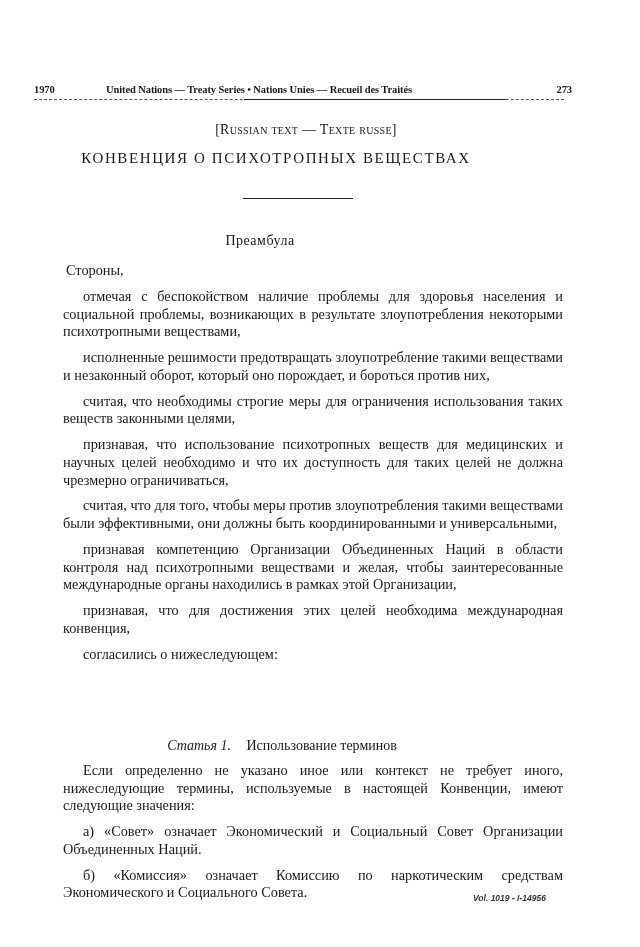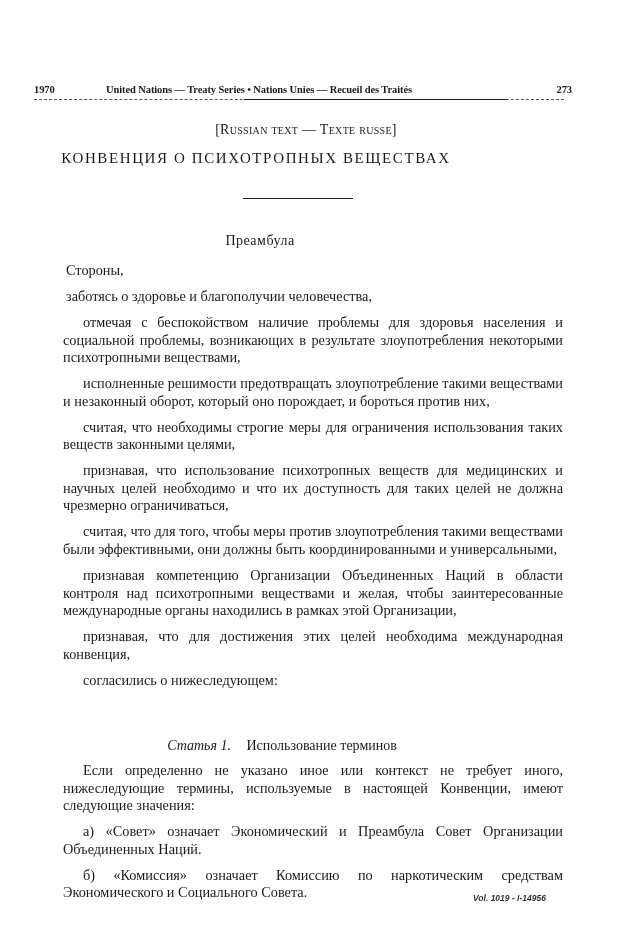--- a/index.html
+++ b/index.html
@@ -60,20 +60,21 @@
       letter-spacing: 0.3px;
     }
     .doc-title {
       position: absolute;
       top: 150px;
       left: 0;
       width: 512px;
       text-align: center;
       font-size: 15px;
       letter-spacing: 1.6px;
+      padding-left: 20px;
     }
     .title-rule {
       position: absolute;
       top: 198px;
       left: 243px;
       width: 110px;
       height: 0;
       border-top: 1.3px solid #222;
     }
     .section-head {
@@ -139,35 +140,34 @@
 <div class="lang-label">[Russian text — Texte russe]</div>
 
 <div class="doc-title">КОНВЕНЦИЯ О ПСИХОТРОПНЫХ ВЕЩЕСТВАХ</div>
 
 <div class="title-rule"></div>
 
 <div class="section-head">Преамбула</div>
 
 <div class="body-text" id="preamble">
   <p class="first-para">Стороны,</p>
-  <p class="first-para">заботясь о здоровье и благополучии человечества,</p>
   <p class="indented">отмечая с беспокойством наличие проблемы для здоровья населения и социальной проблемы, возникающих в результате злоупотребления некоторыми психотропными веществами,</p>
   <p class="indented">исполненные решимости предотвращать злоупотребление такими веществами и незаконный оборот, который оно порождает, и бороться против них,</p>
   <p class="indented">считая, что необходимы строгие меры для ограничения использования таких веществ законными целями,</p>
   <p class="indented">признавая, что использование психотропных веществ для медицинских и научных целей необходимо и что их доступность для таких целей не должна чрезмерно ограничиваться,</p>
   <p class="indented">считая, что для того, чтобы меры против злоупотребления такими веществами были эффективными, они должны быть координированными и универсальными,</p>
   <p class="indented">признавая компетенцию Организации Объединенных Наций в области контроля над психотропными веществами и желая, чтобы заинтересованные международные органы находились в рамках этой Организации,</p>
   <p class="indented">признавая, что для достижения этих целей необходима международная конвенция,</p>
   <p class="indented">согласились о нижеследующем:</p>
 </div>
 
 <div class="article-head">
   <span class="art-num">Статья 1.</span>
   <span>Использование терминов</span>
 </div>
 
 <div class="body-text" id="article1">
   <p>Если определенно не указано иное или контекст не требует иного, нижеследующие термины, используемые в настоящей Конвенции, имеют следующие значения:</p>
-  <p>а)  «Совет» означает Экономический и Преамбула Совет Организации Объединенных Наций.</p>
+  <p>а)  «Совет» означает Экономический и Социальный Совет Организации Объединенных Наций.</p>
   <p>б)  «Комиссия» означает Комиссию по наркотическим средствам Экономического и Социального Совета.</p>
 </div>
 
 <div class="footer-code">Vol. 1019 - I-14956</div>
 
 </body></html>

